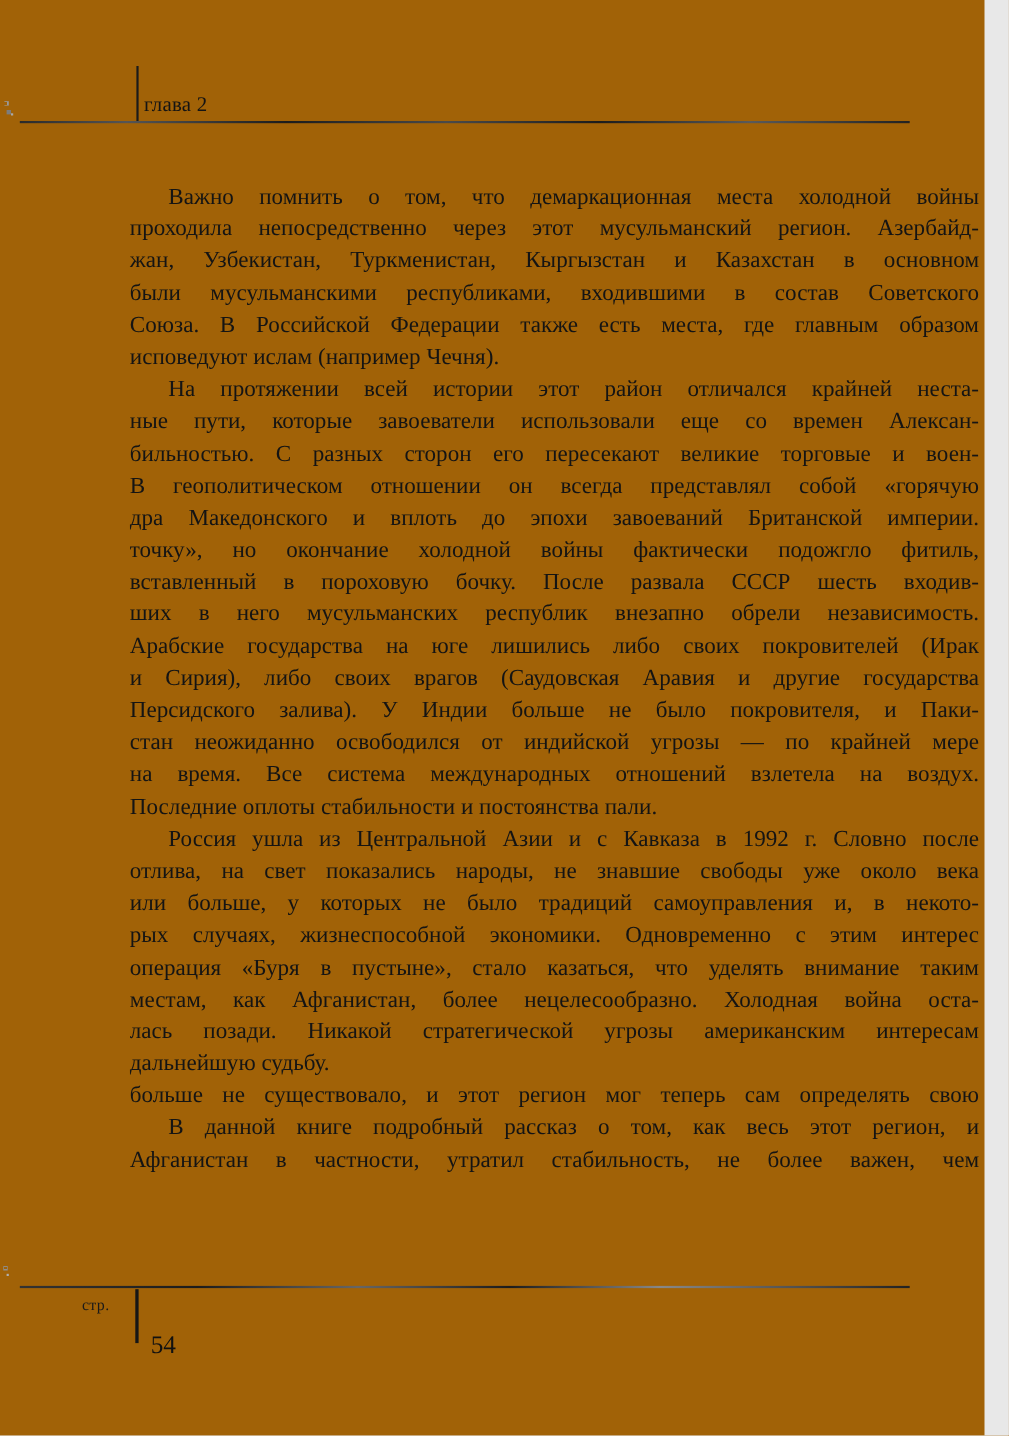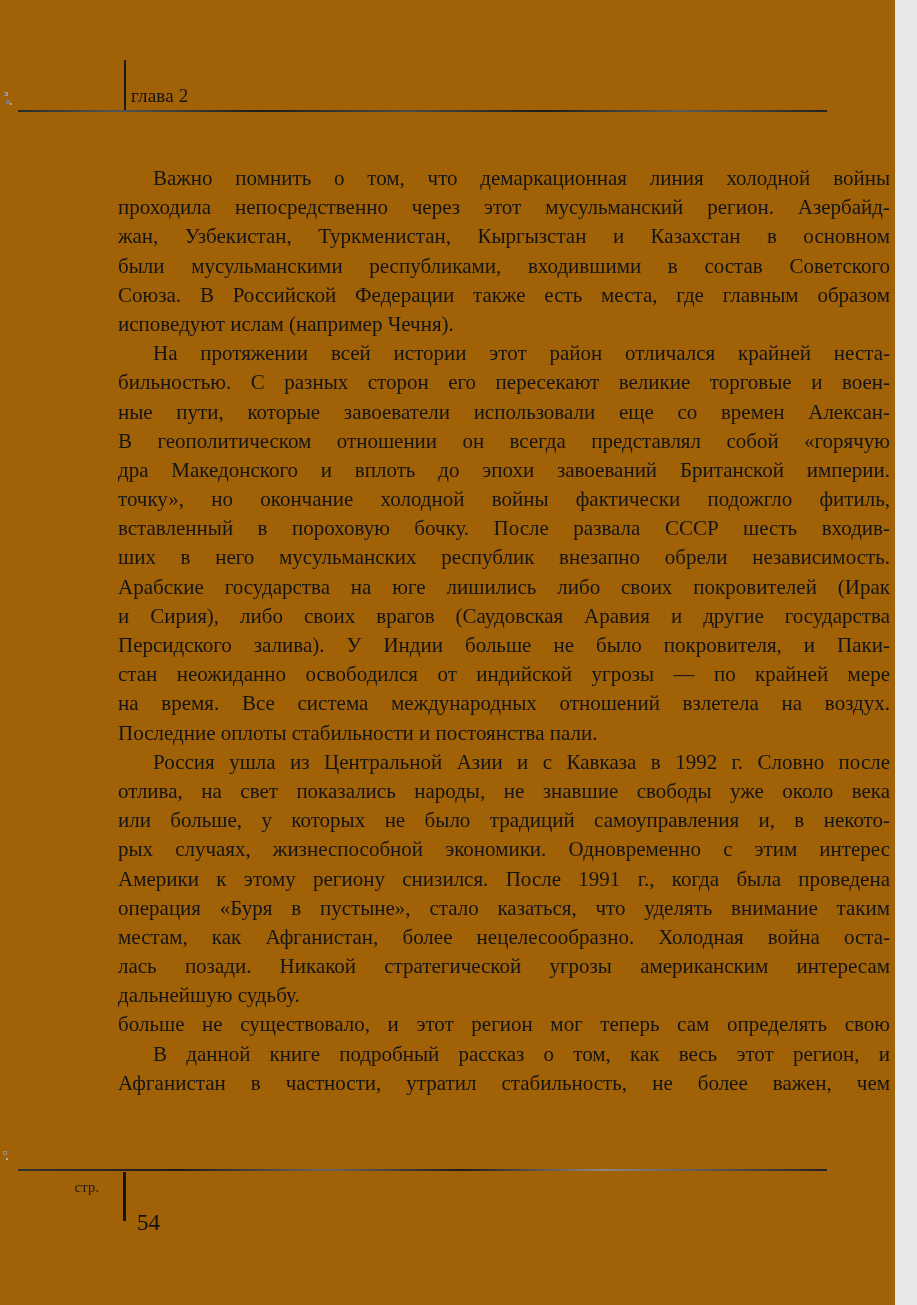--- a/index.html
+++ b/index.html
@@ -74,49 +74,48 @@
 <div class="page">
 
   <div class="artifact artifact-top"></div>
 
   <div class="header-vrule"></div>
   <div class="chapter">глава 2</div>
   <div class="header-hrule"></div>
 
   <div class="body-text">
       <div class="para">
-        <div class="line first">Важно помнить о том, что демаркационная линия холодной войны</div>
+        <div class="line first">Важно помнить о том, что демаркационная места холодной войны</div>
         <div class="line">проходила непосредственно через этот мусульманский регион. Азербайд-</div>
         <div class="line">жан, Узбекистан, Туркменистан, Кыргызстан и Казахстан в основном</div>
         <div class="line">были мусульманскими республиками, входившими в состав Советского</div>
         <div class="line">Союза. В Российской Федерации также есть места, где главным образом</div>
         <div class="line end">исповедуют ислам (например Чечня).</div>
       </div>
       <div class="para">
         <div class="line first">На протяжении всей истории этот район отличался крайней неста-</div>
+        <div class="line">ные пути, которые завоеватели использовали еще со времен Алексан-</div>
         <div class="line">бильностью. С разных сторон его пересекают великие торговые и воен-</div>
-        <div class="line">ные пути, которые завоеватели использовали еще со времен Алексан-</div>
         <div class="line">В геополитическом отношении он всегда представлял собой «горячую</div>
         <div class="line">дра Македонского и вплоть до эпохи завоеваний Британской империи.</div>
         <div class="line">точку», но окончание холодной войны фактически подожгло фитиль,</div>
         <div class="line">вставленный в пороховую бочку. После развала СССР шесть входив-</div>
         <div class="line">ших в него мусульманских республик внезапно обрели независимость.</div>
         <div class="line">Арабские государства на юге лишились либо своих покровителей (Ирак</div>
         <div class="line">и Сирия), либо своих врагов (Саудовская Аравия и другие государства</div>
         <div class="line">Персидского залива). У Индии больше не было покровителя, и Паки-</div>
         <div class="line">стан неожиданно освободился от индийской угрозы — по крайней мере</div>
         <div class="line">на время. Все система международных отношений взлетела на воздух.</div>
         <div class="line end">Последние оплоты стабильности и постоянства пали.</div>
       </div>
       <div class="para">
         <div class="line first">Россия ушла из Центральной Азии и с Кавказа в 1992 г. Словно после</div>
         <div class="line">отлива, на свет показались народы, не знавшие свободы уже около века</div>
         <div class="line">или больше, у которых не было традиций самоуправления и, в некото-</div>
         <div class="line">рых случаях, жизнеспособной экономики. Одновременно с этим интерес</div>
-        <div class="line">Америки к этому региону снизился. После 1991 г., когда была проведена</div>
         <div class="line">операция «Буря в пустыне», стало казаться, что уделять внимание таким</div>
         <div class="line">местам, как Афганистан, более нецелесообразно. Холодная война оста-</div>
         <div class="line">лась позади. Никакой стратегической угрозы американским интересам</div>
         <div class="line end">дальнейшую судьбу.</div>
         <div class="line">больше не существовало, и этот регион мог теперь сам определять свою</div>
       </div>
       <div class="para">
         <div class="line first">В данной книге подробный рассказ о том, как весь этот регион, и</div>
         <div class="line">Афганистан в частности, утратил стабильность, не более важен, чем</div>
       </div>

